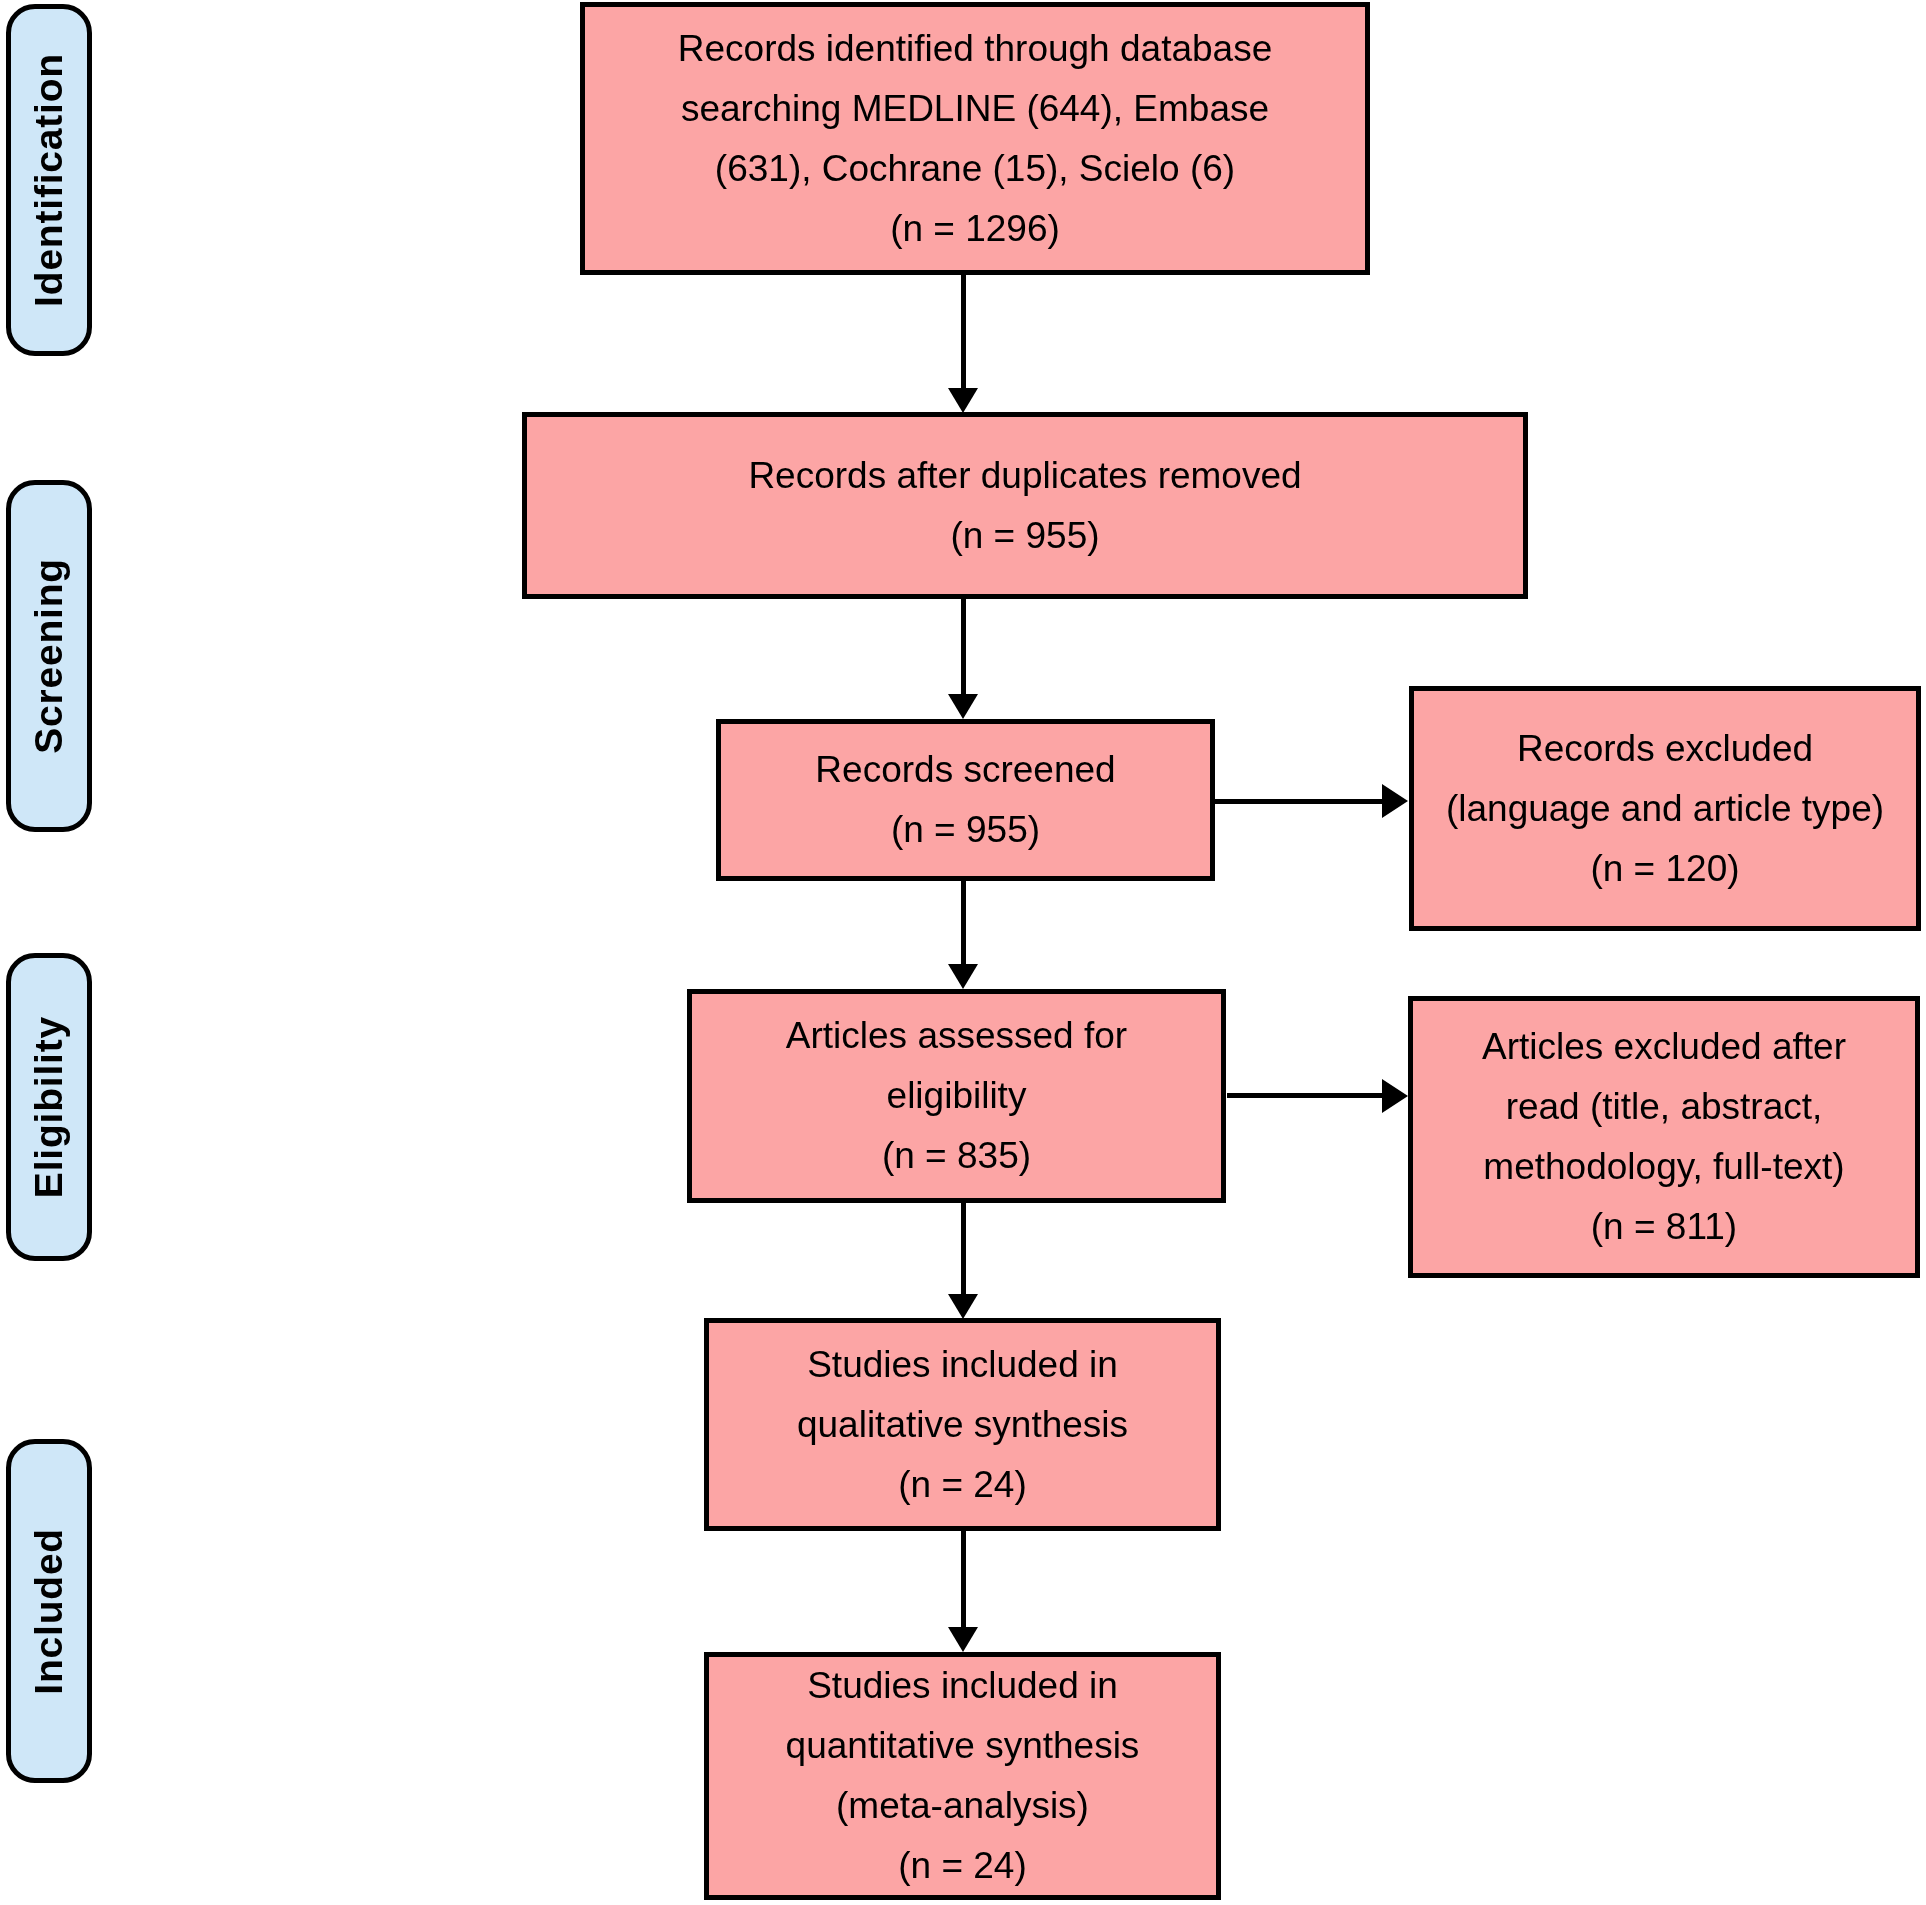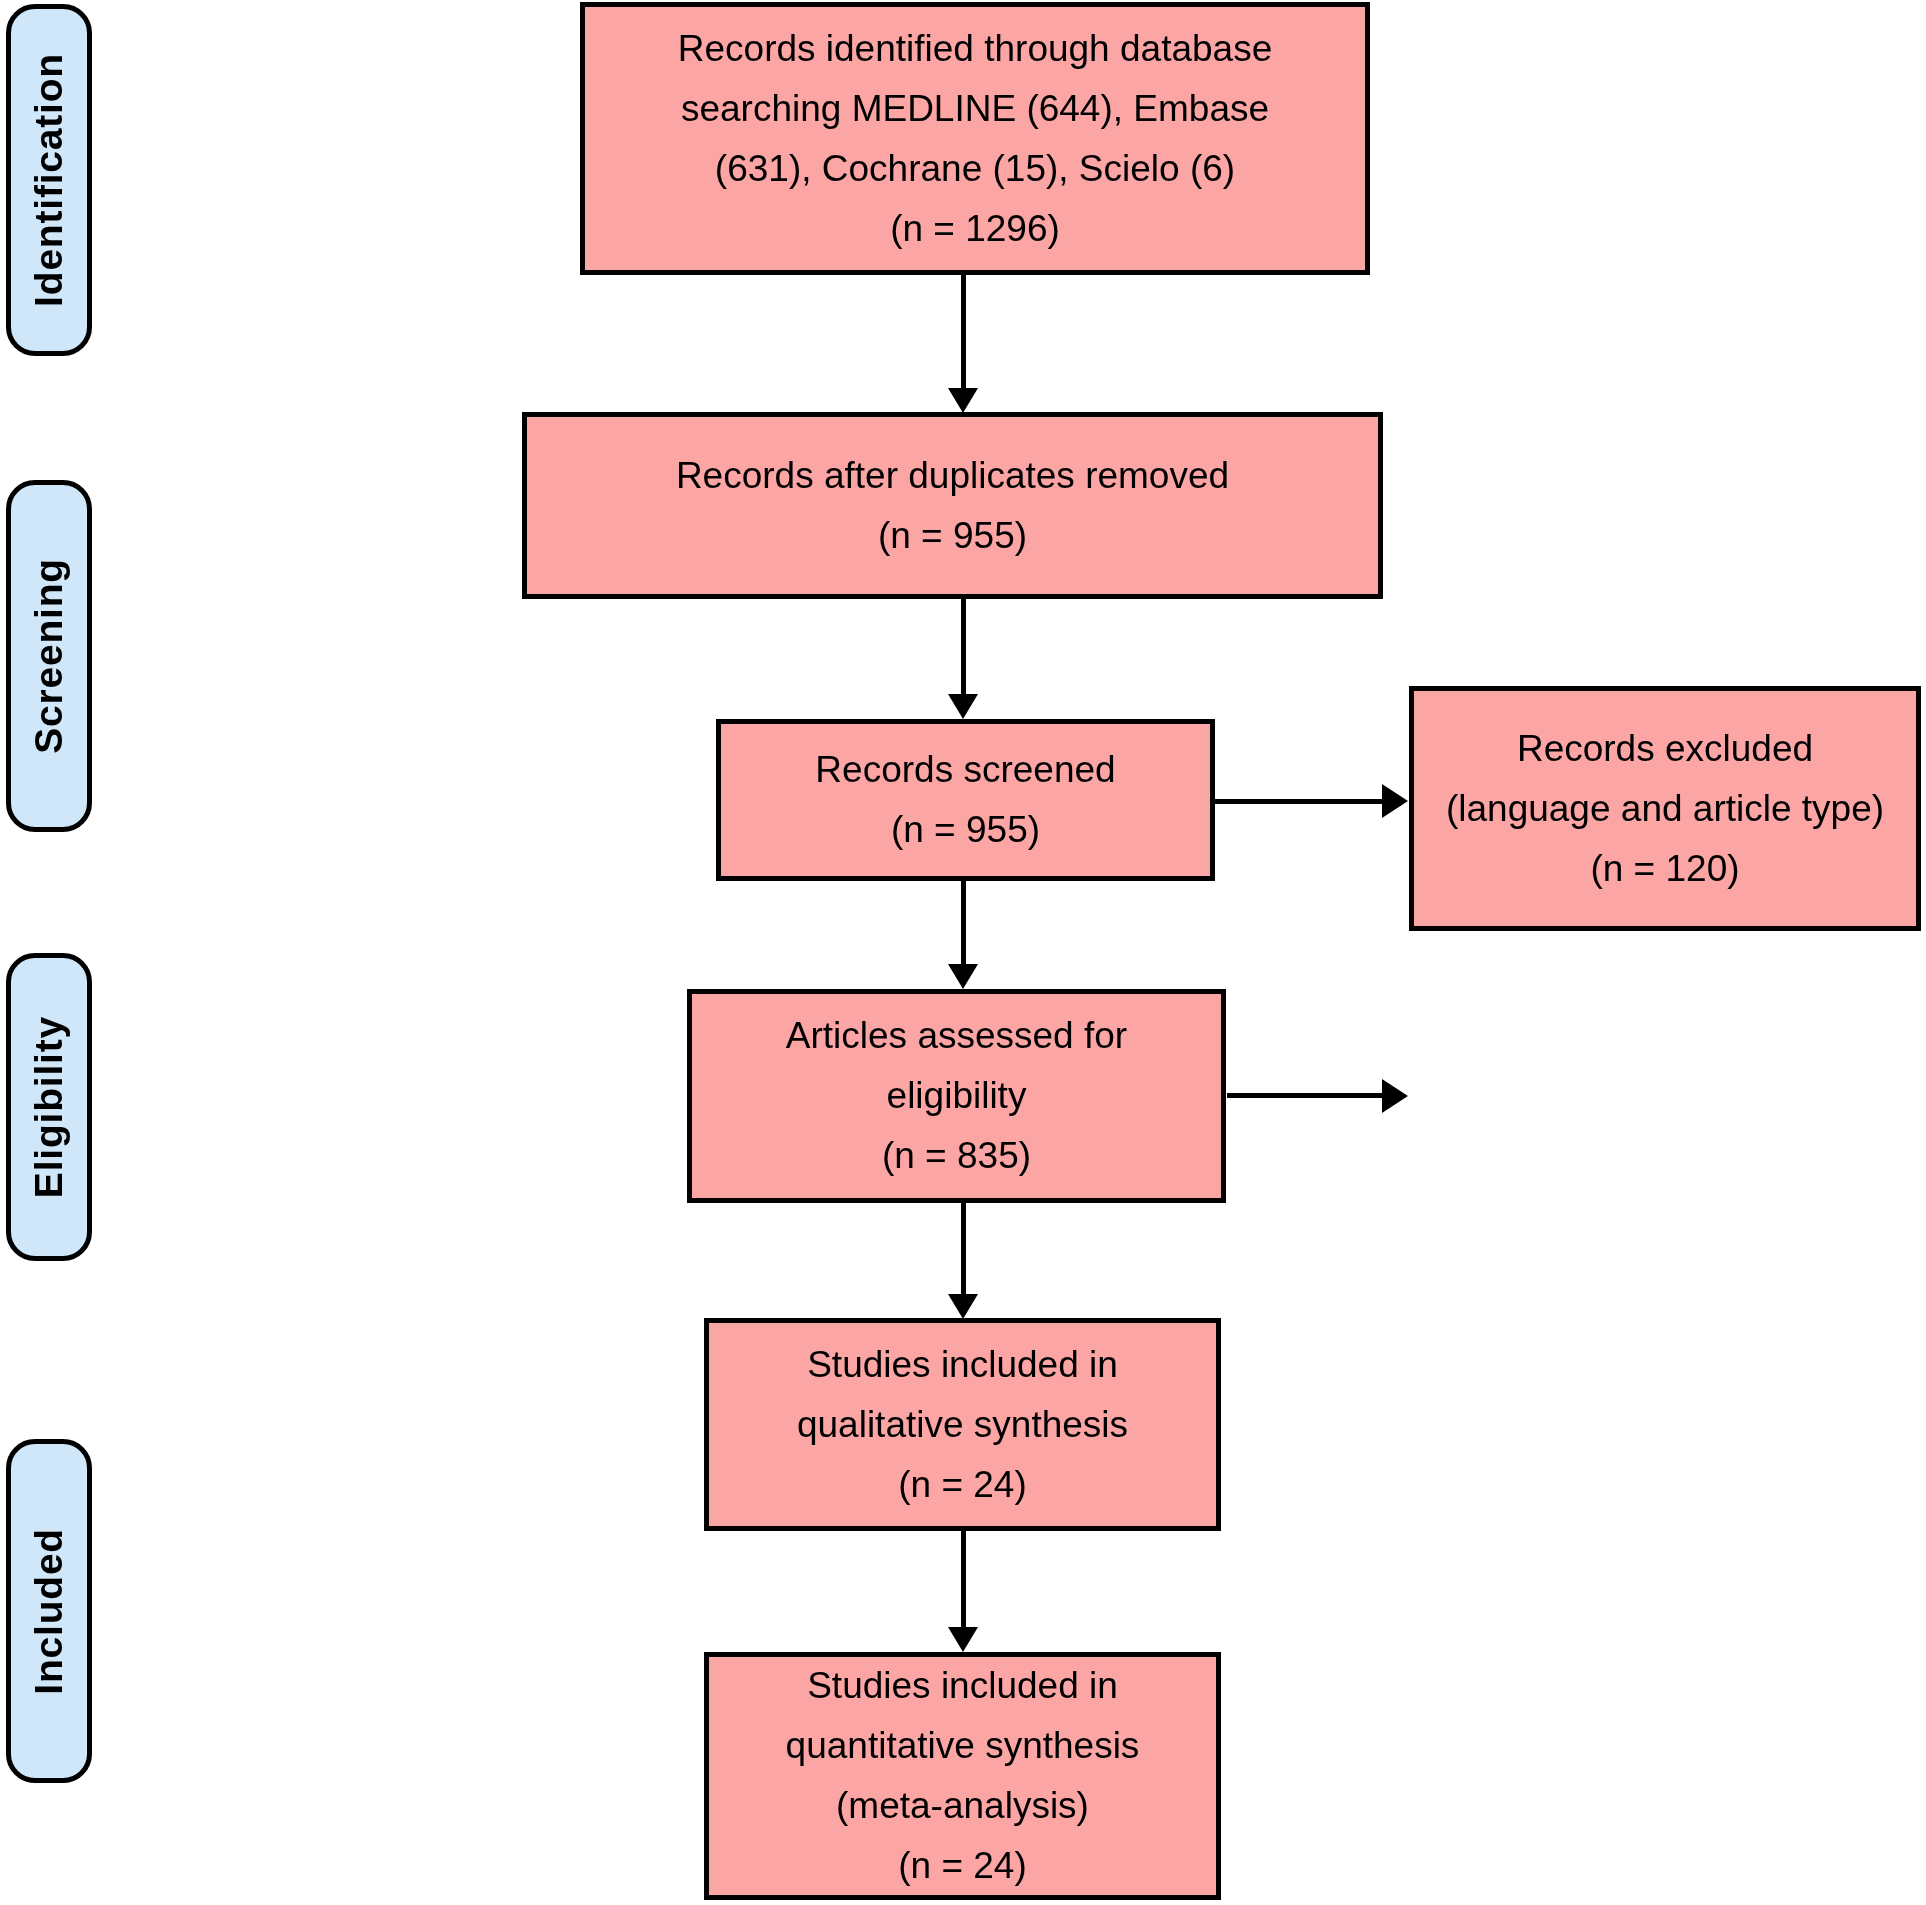--- a/index.html
+++ b/index.html
@@ -39,21 +39,21 @@
     background: #fca5a5;
     border: 5.4px solid var(--line, #000);
     display: flex; align-items: center; justify-content: center;
     text-align: center;
     font-size: 37px;
     line-height: 60px;
     padding: 6.2px;
   }
   .fbox .btext { white-space: pre-line; }
   #box-identified           { left: 580px;  top: 2.3px;    width: 790px; height: 273px; }
-  #box-duplicates           { left: 522px;  top: 412px;  width: 861px; height: 187px; }
+  #box-duplicates           { left: 522px;  top: 412px;  width: 1006px; height: 187px; }
   #box-screened             { left: 716px;  top: 719px;  width: 499px;  height: 162px; }
   #box-assessed             { left: 687px;  top: 989px; width: 539px;  height: 214px; text-align: center; }
   #box-qualitative          { left: 704px;  top: 1318px; width: 517px;  height: 213px; }
   #box-quantitative         { left: 704px;  top: 1652px; width: 517px;  height: 248px; }
   #box-excluded-screening   { left: 1409px; top: 686px;  width: 512px;  height: 245px; justify-content: center; }
   #box-excluded-eligibility { left: 1408px; top: 996px; width: 512px;  height: 282px; }
 
   
   .vline { position: absolute; left: 961px; width: 5.4px; background: var(--line, #000); }
   .hline { position: absolute; height: 5.4px; background: var(--line, #000); }
@@ -126,20 +126,26 @@
 quantitative synthesis
 (meta-analysis)
 (n = 24)</span>
   </div>
 
   <div class="fbox" id="box-excluded-screening">
     <span class="btext">Records excluded
 (language and article type)
 (n = 120)</span>
   </div>
+  <div class="fbox" id="box-excluded-eligibility">
+    <span class="btext">Articles excluded after
+read (title, abstract,
+methodology, full-text)
+(n = 811)</span>
+  </div>
 
   <div>
     <div class="vline" id="a1-line"></div>
     <div class="head-down" id="a1-head"></div>
   </div>
   <div>
     <div class="vline" id="a2-line"></div>
     <div class="head-down" id="a2-head"></div>
   </div>
   <div>

